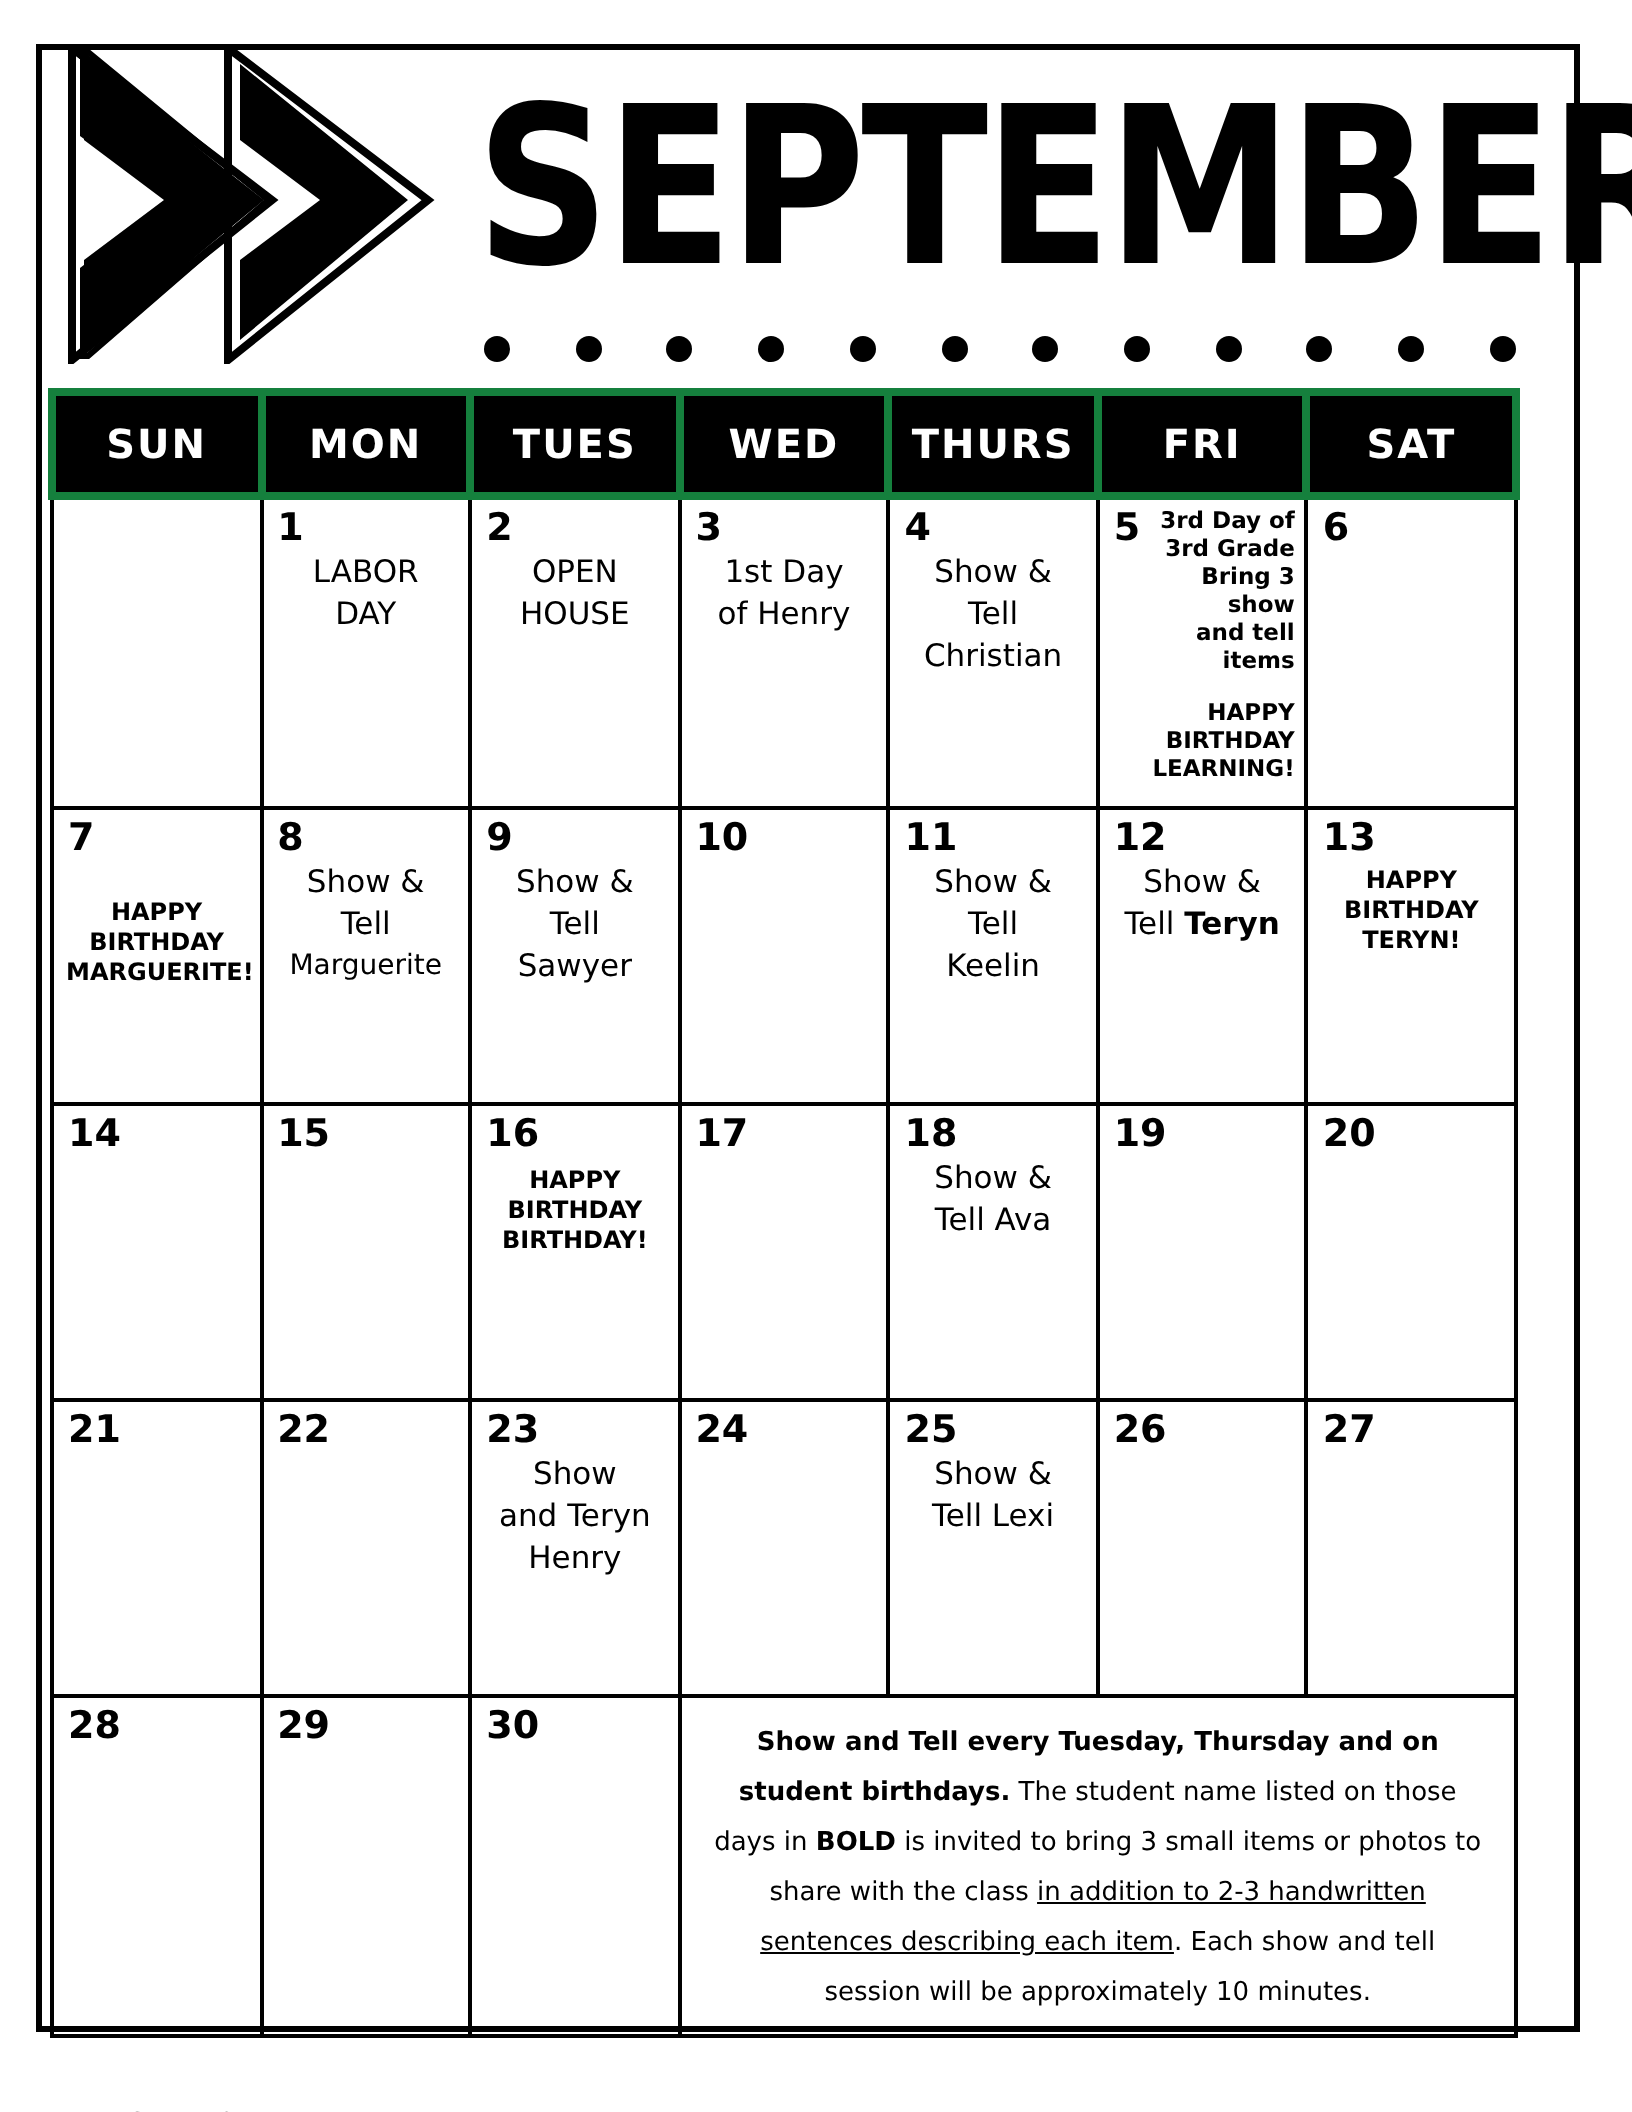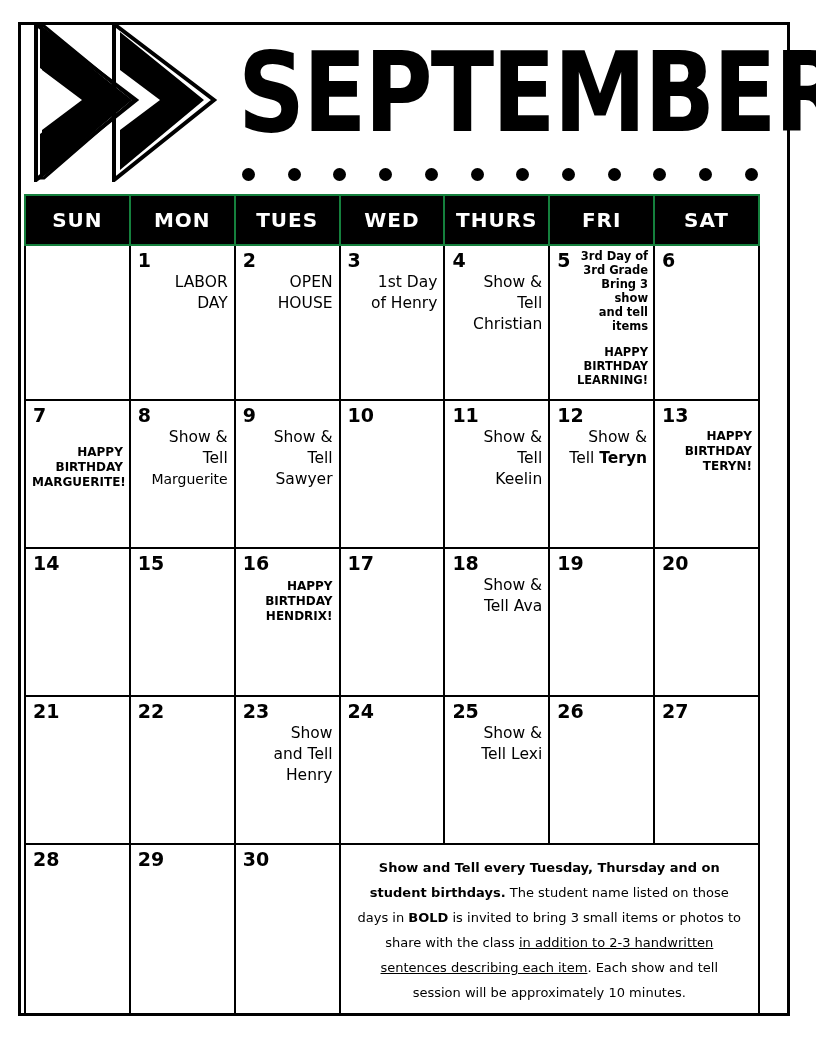--- a/index.html
+++ b/index.html
@@ -99,21 +99,21 @@
     table-layout: fixed;
   }
   table.cal th {
     background: #000;
     color: #fff;
     font-family: "DejaVu Sans", sans-serif;
     font-weight: bold;
     font-size: 20px;
     letter-spacing: 1px;
     height: 46px;
-    border: 2px solid #15803d;
+    border: 4px solid #15803d;
     text-align: center;
     vertical-align: middle;
   }
   table.cal td {
     border: 2px solid #000;
     vertical-align: top;
     height: 146px;
     width: 105px;
     padding: 0;
     position: relative;
@@ -124,21 +124,21 @@
     position: absolute;
     left: 7px;
     top: 3px;
     font-family: "DejaVu Sans", sans-serif;
     font-weight: bold;
     font-size: 19px;
     line-height: 22px;
   }
   .cellbody {
     padding: 26px 6px 4px 6px;
-    text-align: right;
+    text-align: center;
     font-family: "DejaVu Sans", sans-serif;
     font-size: 15.5px;
     line-height: 21px;
   }
   .cellbody.small {
     font-size: 12px;
     line-height: 15px;
     font-weight: bold;
   }
   .inline-after-num {
@@ -335,21 +335,21 @@
             <span class="daynum">14</span>
           </td>
           <td class="r3">
             <span class="daynum">15</span>
           </td>
           <td class="r3">
             <span class="daynum">16</span>
             <div class="cellbody small" style="padding-top:30px;">
               <div>HAPPY</div>
               <div>BIRTHDAY</div>
-              <div>HENDRIX!</div>
+              <div>BIRTHDAY!</div>
             </div>
           </td>
           <td class="r3">
             <span class="daynum">17</span>
           </td>
           <td class="r3">
             <span class="daynum">18</span>
             <div class="cellbody">
               <div>Show &amp;</div>
               <div>Tell Ava</div>
@@ -367,21 +367,21 @@
           <td class="r4">
             <span class="daynum">21</span>
           </td>
           <td class="r4">
             <span class="daynum">22</span>
           </td>
           <td class="r4">
             <span class="daynum">23</span>
             <div class="cellbody">
               <div>Show</div>
-              <div>and Tell</div>
+              <div>and Teryn</div>
               <div>Henry</div>
             </div>
           </td>
           <td class="r4">
             <span class="daynum">24</span>
           </td>
           <td class="r4">
             <span class="daynum">25</span>
             <div class="cellbody">
               <div>Show &amp;</div>

